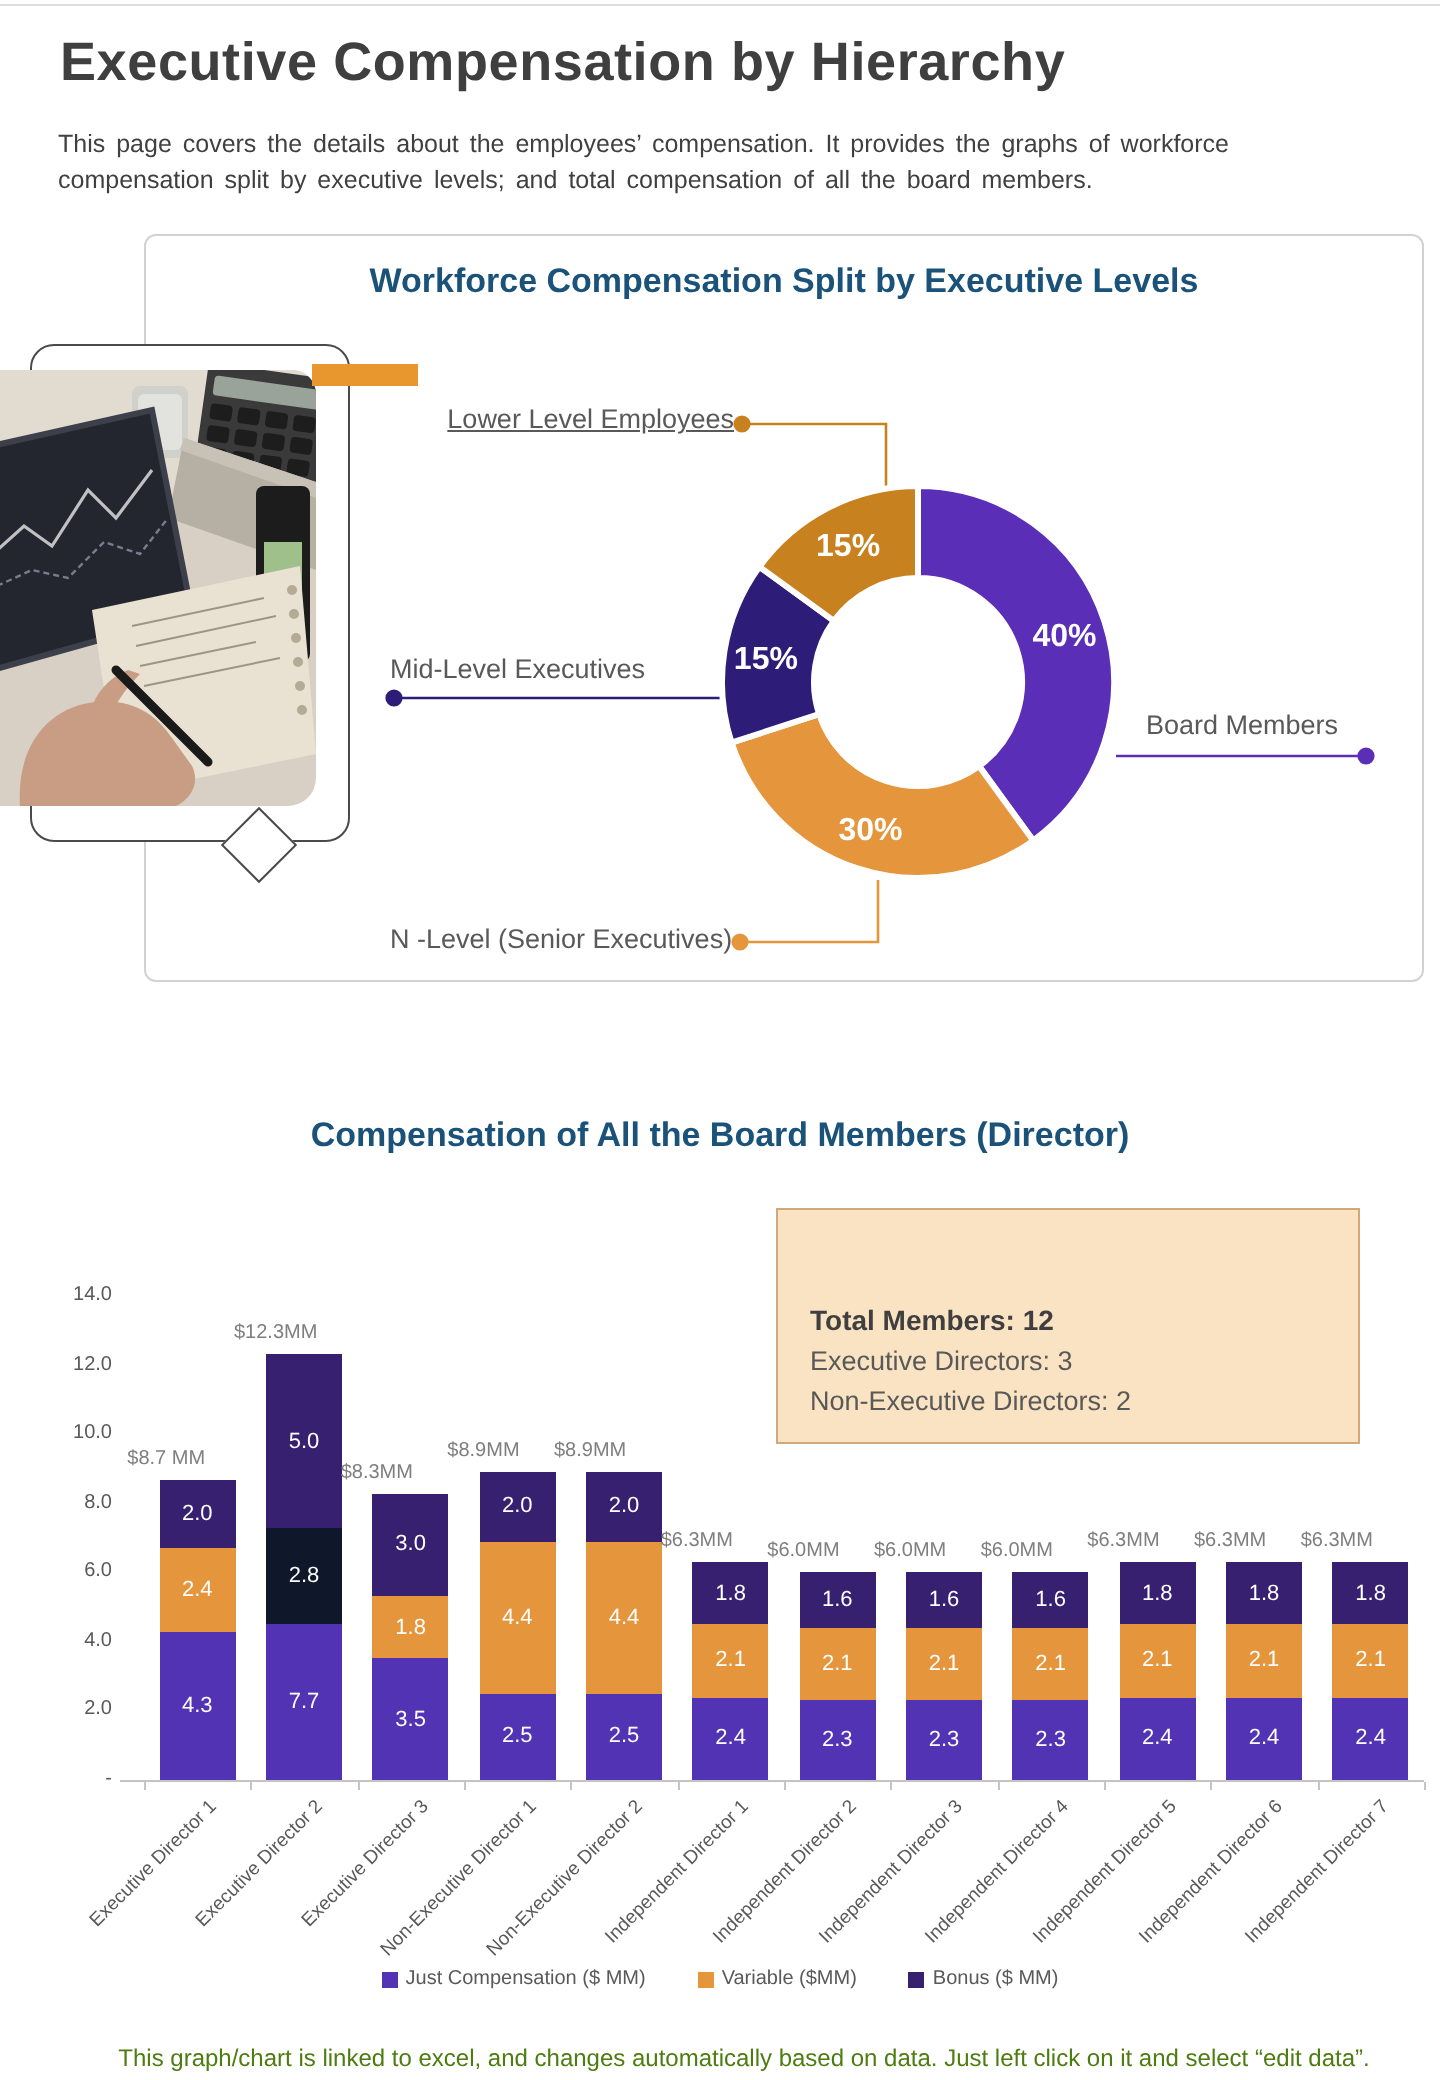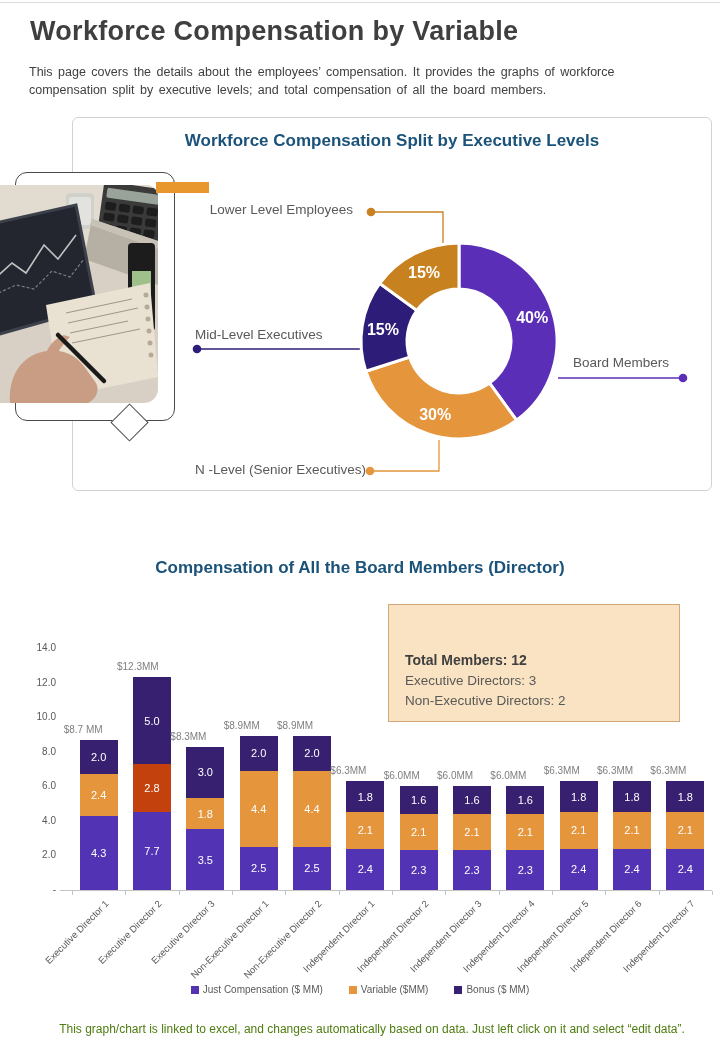--- a/index.html
+++ b/index.html
@@ -11,21 +11,21 @@
         color:#3f3f3f;letter-spacing:.3px;}
   .intro{position:absolute;left:29px;top:63px;width:666px;margin:0;font-size:12.5px;
         color:#404040;line-height:1.45;word-spacing:2px;}
 
   
   .donut-box{position:absolute;left:72px;top:117px;width:640px;height:374px;box-sizing:border-box;
         border:1px solid #d2d2d2;border-radius:6px;}
   .donut-box h2{margin:13px 0 0;text-align:center;font-size:17px;font-weight:700;color:#1a527a;}
   #donut-svg{position:absolute;left:0;top:0;width:640px;height:374px;}
   .callout{position:absolute;font-size:13.5px;color:#595959;white-space:nowrap;}
-  .co-top{right:358px;top:84px;}
+  .co-top{right:344px;top:84px;text-decoration:underline;}
   .co-left{left:122px;top:209px;}
   .co-right{left:500px;top:237px;}
   .co-bottom{left:122px;top:344px;}
 
   
   .photo-frame{position:absolute;left:15px;top:172px;width:160px;height:249px;box-sizing:border-box;
         border:1.5px solid #4a4a4a;border-radius:12px;background:#fff;}
   .photo-clip{position:absolute;left:0;top:185px;width:158px;height:218px;overflow:hidden;
         border-radius:0 12px 14px 0;}
   .photo-clip svg{display:block;}
@@ -58,21 +58,21 @@
 
   .footer{position:absolute;left:0;top:1010px;width:720px;margin:12px;text-align:center;
         font-size:12px;color:#4d7c0f;}
 </style>
 </head>
 <body>
 
 <div class="page">
   <div class="top-rule"></div>
 
-  <h1 class="page-title">Workforce Compensation by Variable</h1>
+  <h1 class="page-title">Executive Compensation by Hierarchy</h1>
   <p class="intro">This page covers the details about the employees’ compensation. It provides the graphs of workforce compensation split by executive levels; and total compensation of all the board members.</p>
 
   <section class="donut-box">
     <h2>Workforce Compensation Split by Executive Levels</h2>
     <svg id="donut-svg" viewBox="0 0 640 374">
         <polyline points="485,260 610,260" fill="none" stroke="#5b2eb8" stroke-width="1.3"></polyline>
         <circle cx="610" cy="260" r="4.3" fill="#5b2eb8"></circle>
         <polyline points="297,353 366,353 366,322" fill="none" stroke="#e5953c" stroke-width="1.3"></polyline>
         <circle cx="297" cy="353" r="4.3" fill="#e5953c"></circle>
         <polyline points="124,231 287,231" fill="none" stroke="#2e1d78" stroke-width="1.3"></polyline>
@@ -194,21 +194,21 @@
       <div class="axis-tick" style="left: 681.996px;"></div>
       <div class="bar" style="left: 49.6665px; top: 95.6143px; height: 150.386px;">
         <div class="seg" style="height: 74.3286px; background: rgb(82, 51, 180);">4.3</div>
         <div class="seg" style="height: 41.4857px; background: rgb(229, 149, 60);">2.4</div>
         <div class="seg" style="height: 34.5714px; background: rgb(55, 32, 112);">2.0</div>
       </div>
       <div class="total" style="left: 33.6665px; top: 79.6143px;">$8.7 MM</div>
       <div class="xlabel" style="left: 72.6665px;">Executive Director 1</div>
       <div class="bar" style="left: 102.999px; top: 33.3857px; height: 212.614px;">
         <div class="seg" style="height: 77.7857px; background: rgb(82, 51, 180);">7.7</div>
-        <div class="seg" style="height: 48.4px; background: #c2410c;">2.8</div>
+        <div class="seg" style="height: 48.4px; background: #0f172a;">2.8</div>
         <div class="seg" style="height: 86.4286px; background: rgb(55, 32, 112);">5.0</div>
       </div>
       <div class="total" style="left: 86.9995px; top: 17.3857px;">$12.3MM</div>
       <div class="xlabel" style="left: 125.999px;">Executive Director 2</div>
       <div class="bar" style="left: 156.332px; top: 102.529px; height: 143.471px;">
         <div class="seg" style="height: 60.5px; background: rgb(82, 51, 180);">3.5</div>
         <div class="seg" style="height: 31.1143px; background: rgb(229, 149, 60);">1.8</div>
         <div class="seg" style="height: 51.8571px; background: rgb(55, 32, 112);">3.0</div>
       </div>
       <div class="total" style="left: 140.332px; top: 86.5286px;">$8.3MM</div>

